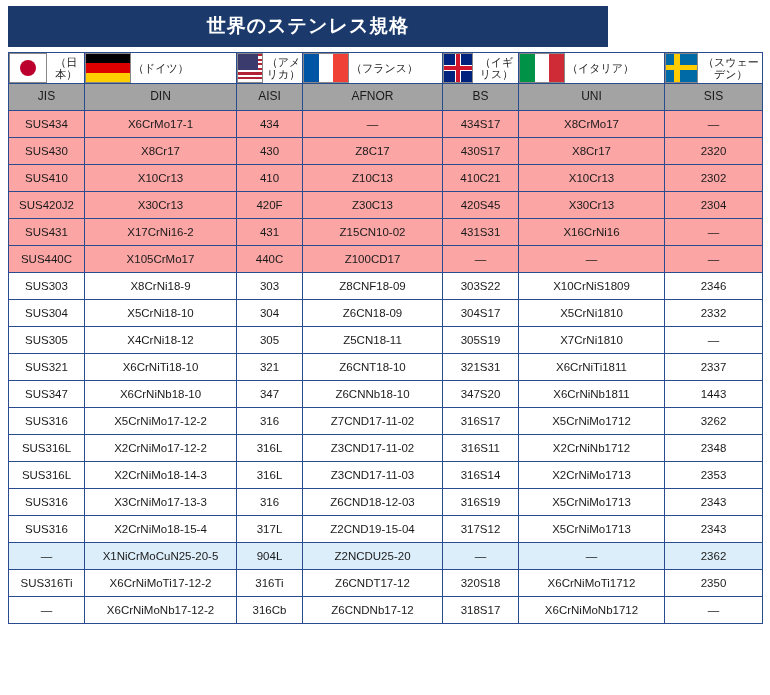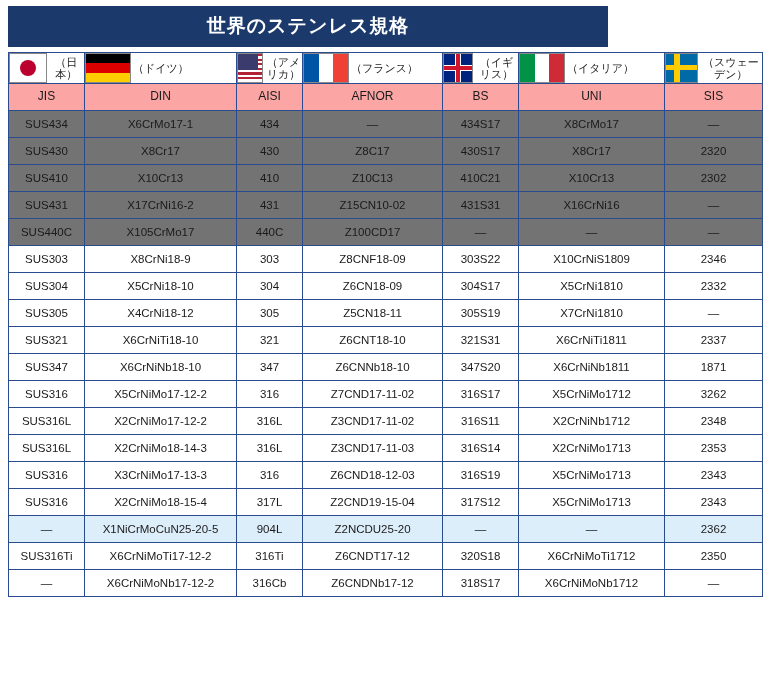--- a/index.html
+++ b/index.html
@@ -118,22 +118,22 @@
   
   .flag-se { background:#006aa7; }
   .flag-se::after {
     content:"";
     position:absolute; left:0; top:0; right:0; bottom:0;
     background:
       linear-gradient(to bottom, transparent 0 40%, #fecc00 40% 58%, transparent 58% 100%),
       linear-gradient(to right, transparent 0 27%, #fecc00 27% 45%, transparent 45% 100%);
   }
 
-  .stdrow td { background: #fca5a5; font-size: 12px; }
-  .row-pink td { background: #737373; margin-top: 16px; }
+  .stdrow td { background: #a3a3a3; font-size: 12px; }
+  .row-pink td { background: #fca5a5; margin-top: 16px; }
   .row-white td { background: #ffffff; }
   .row-blue td { background: #ddeefb; }
 </style>
 </head>
 <body>
 
 <div class="page">
 
   <div class="title-bar">世界のステンレス規格</div>
 
@@ -224,20 +224,29 @@
         <tr class="row-pink">
           <td>SUS410</td>
           <td>X10Cr13</td>
           <td>410</td>
           <td>Z10C13</td>
           <td>410C21</td>
           <td>X10Cr13</td>
           <td>2302</td>
         </tr>
         <tr class="row-pink">
+          <td>SUS420J2</td>
+          <td>X30Cr13</td>
+          <td>420F</td>
+          <td>Z30C13</td>
+          <td>420S45</td>
+          <td>X30Cr13</td>
+          <td>2304</td>
+        </tr>
+        <tr class="row-pink">
           <td>SUS431</td>
           <td>X17CrNi16-2</td>
           <td>431</td>
           <td>Z15CN10-02</td>
           <td>431S31</td>
           <td>X16CrNi16</td>
           <td>—</td>
         </tr>
         <tr class="row-pink">
           <td>SUS440C</td>
@@ -284,21 +293,21 @@
           <td>X6CrNiTi1811</td>
           <td>2337</td>
         </tr>
         <tr class="row-white">
           <td>SUS347</td>
           <td>X6CrNiNb18-10</td>
           <td>347</td>
           <td>Z6CNNb18-10</td>
           <td>347S20</td>
           <td>X6CrNiNb1811</td>
-          <td>1871</td>
+          <td>1443</td>
         </tr>
         <tr class="row-white">
           <td>SUS316</td>
           <td>X5CrNiMo17-12-2</td>
           <td>316</td>
           <td>Z7CND17-11-02</td>
           <td>316S17</td>
           <td>X5CrNiMo1712</td>
           <td>3262</td>
         </tr>

